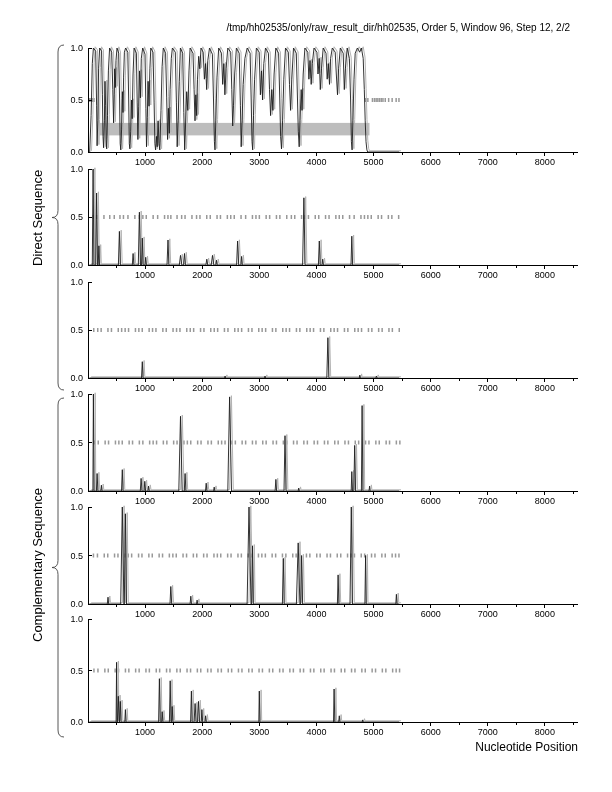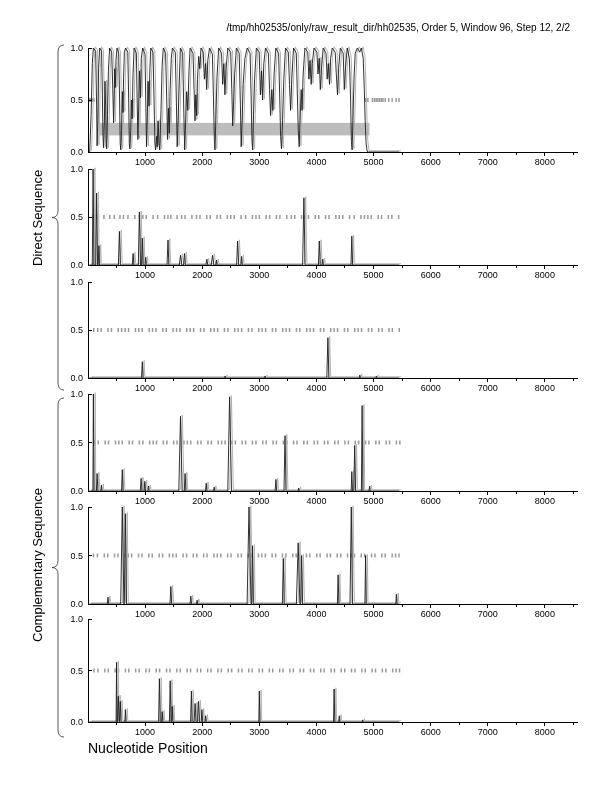--- a/index.html
+++ b/index.html
@@ -1,21 +1,21 @@
 <!DOCTYPE html>
 <html><head>
 <meta charset="utf-8">
 <style>
   html,body{margin:0;padding:0;background:#fff;}
   .page{position:relative;width:612px;height:792px;background:#fff;
         font-family:"Liberation Sans",sans-serif;overflow:hidden;color:#000;border-radius:22px;}
   .title{position:absolute;top:22px;left:0;width:570px;text-align:right;
          font-size:10px;white-space:nowrap;}
-  .xlabel{position:absolute;top:740px;left:88px;width:490px;text-align:left;
-          font-size:14px;}
+  .xlabel{position:absolute;top:740px;left:88px;width:490px;text-align:right;
+          font-size:12px;}
   .ylabel{position:absolute;writing-mode:vertical-rl;transform:rotate(180deg);
           font-size:13px;text-align:center;width:16px;white-space:nowrap;}
   .ylabel.g1{left:30px;top:45px;height:345px;}
   .ylabel.g2{left:30px;top:394px;height:343px;}
   svg{position:absolute;top:0;left:0;}
   svg text{font-family:"Liberation Sans",sans-serif;fill:#000;}
 </style>
 </head>
 <body>
 

